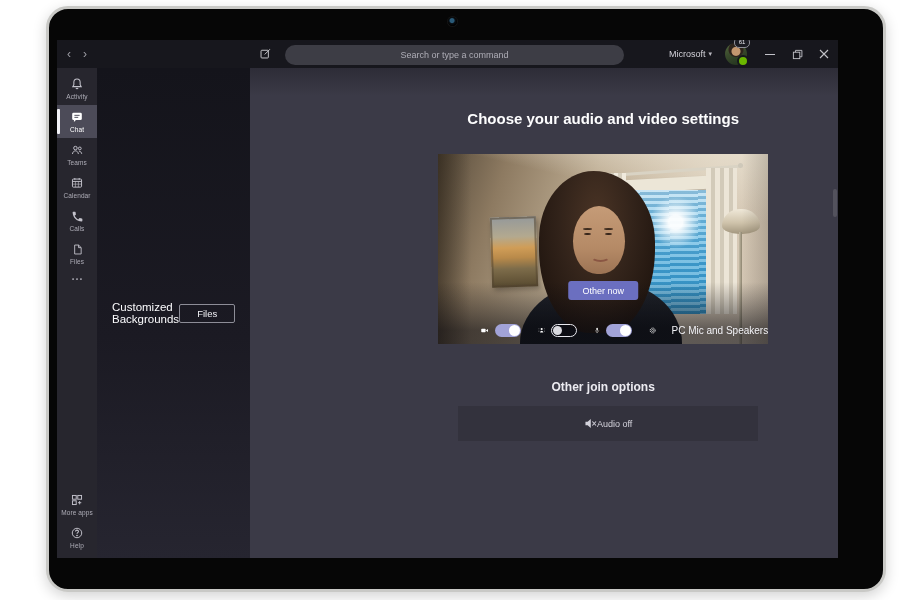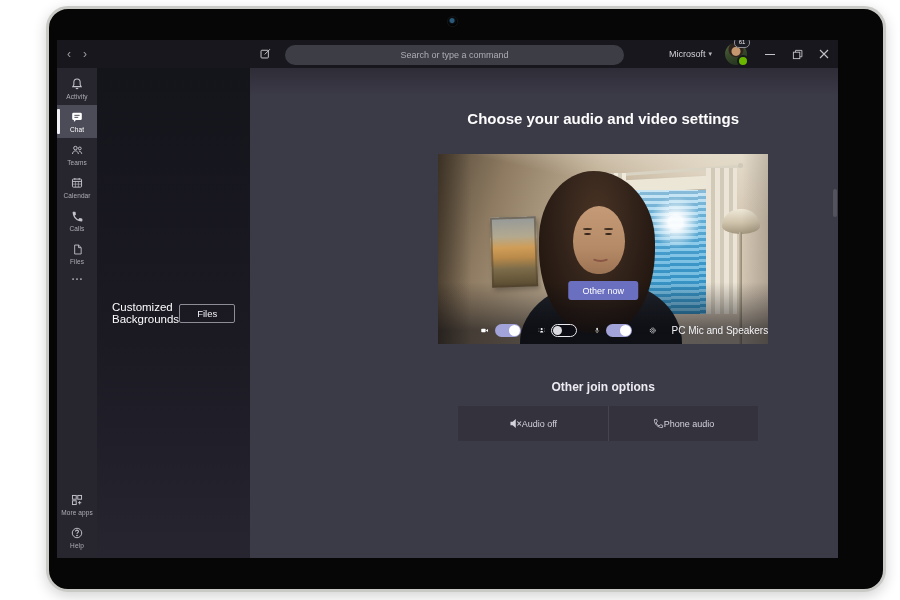--- a/index.html
+++ b/index.html
@@ -352,26 +352,20 @@
 
           <div class="other-label">Other join options</div>
           <div class="options-bar">
             <div class="option">
               <svg class="ic" width="13" height="11" viewBox="0 0 14 12" fill="#d4d3dc">
                 <path d="M1.5 4.2 v3.6 h2.4 L7.3 11 V1 L3.9 4.2 z"></path>
                 <path d="M9 3.8 l4 4.4 M13 3.8 l-4 4.4" stroke="#d4d3dc" stroke-width="1.1" fill="none"></path>
               </svg>
               <span>Audio off</span>
             </div>
-            <div class="option">
-              <svg class="ic" width="11" height="11" viewBox="0 0 24 24" fill="none" stroke="#d4d3dc" stroke-width="1.8">
-                <path d="M6.62 10.79c1.44 2.83 3.76 5.14 6.59 6.59l2.2-2.21c.27-.27.67-.36 1.02-.24 1.12.37 2.33.57 3.57.57.55 0 1 .45 1 1V20c0 .55-.45 1-1 1-9.39 0-17-7.61-17-17 0-.55.45-1 1-1h3.5c.55 0 1 .45 1 1 0 1.25.2 2.45.57 3.57.11.35.03.74-.25 1.02l-2.2 2.2z"></path>
-              </svg>
-              <span>Phone audio</span>
-            </div>
           </div>
 
           <div class="scroll-thumb"></div>
 
           <svg class="cursor" width="14" height="20" viewBox="0 0 14 20">
             <polygon points="1,1 1,15.5 4.6,12 7.2,18 9.8,16.8 7.2,11 12.5,11" fill="#ffffff" stroke="#3a3a3a" stroke-width="1"></polygon>
           </svg>
         </div>
       </div>
     </div>

